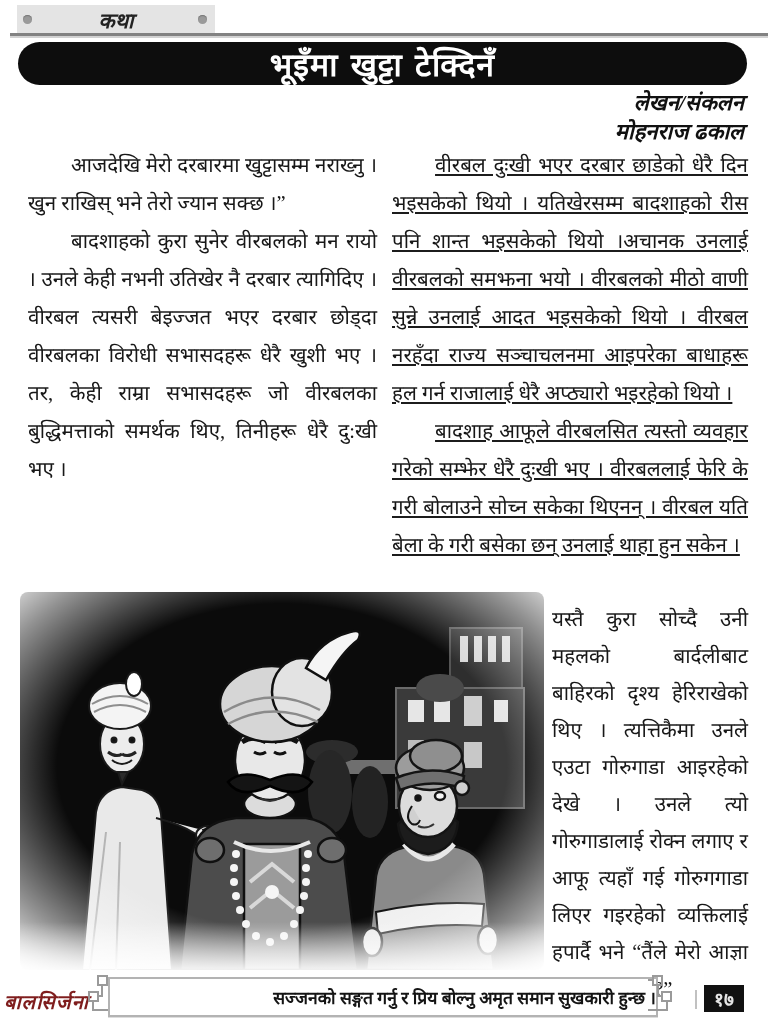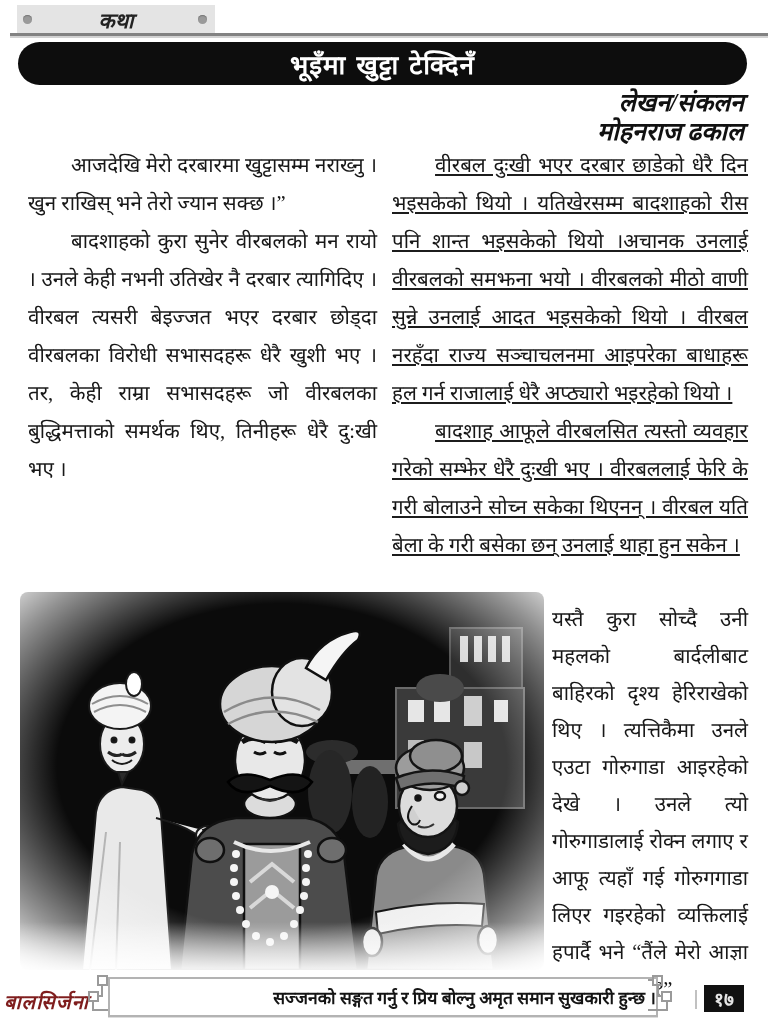--- a/index.html
+++ b/index.html
@@ -24,27 +24,27 @@
     position:absolute; left:10px; right:0; top:33px; height:5px;
     background:linear-gradient(to bottom,#828282 0 60%,#d2d2d2 60% 100%);
   }
   
   .title-banner{
     position:absolute; left:18px; top:42px; width:729px; height:43px;
     background:#0d0d0d; border-radius:22px;
     display:flex; align-items:center; justify-content:center;
   }
   .title-banner h1{
-    margin:0; color:#ffffff; font-size:26px; letter-spacing:1px;
+    margin:0; color:#ffffff; font-size:32px; letter-spacing:1px;
     font-family:"DejaVu Sans","Liberation Sans",sans-serif; font-weight:bold;
   }
   
   .byline{
     position:absolute; right:24px; top:88px; text-align:right;
-    font-size:25px; font-weight:bold; font-style:italic; line-height:29px; color:#111;
+    font-size:22px; font-weight:bold; font-style:italic; line-height:29px; color:#111;
   }
   
   .col p{
     margin:0; text-align:justify; font-size:20.5px; line-height:38px;
     text-indent:2.1em; color:#171717;
   }
   .col-narrow p{text-indent:0; line-height:37px;}
   .col-left{position:absolute; left:28px; top:146px; width:349px;}
   .col-right{position:absolute; left:392px; top:146px; width:356px;text-decoration:underline;}
   .col-narrow{position:absolute; left:552px; top:601px; width:196px;}

